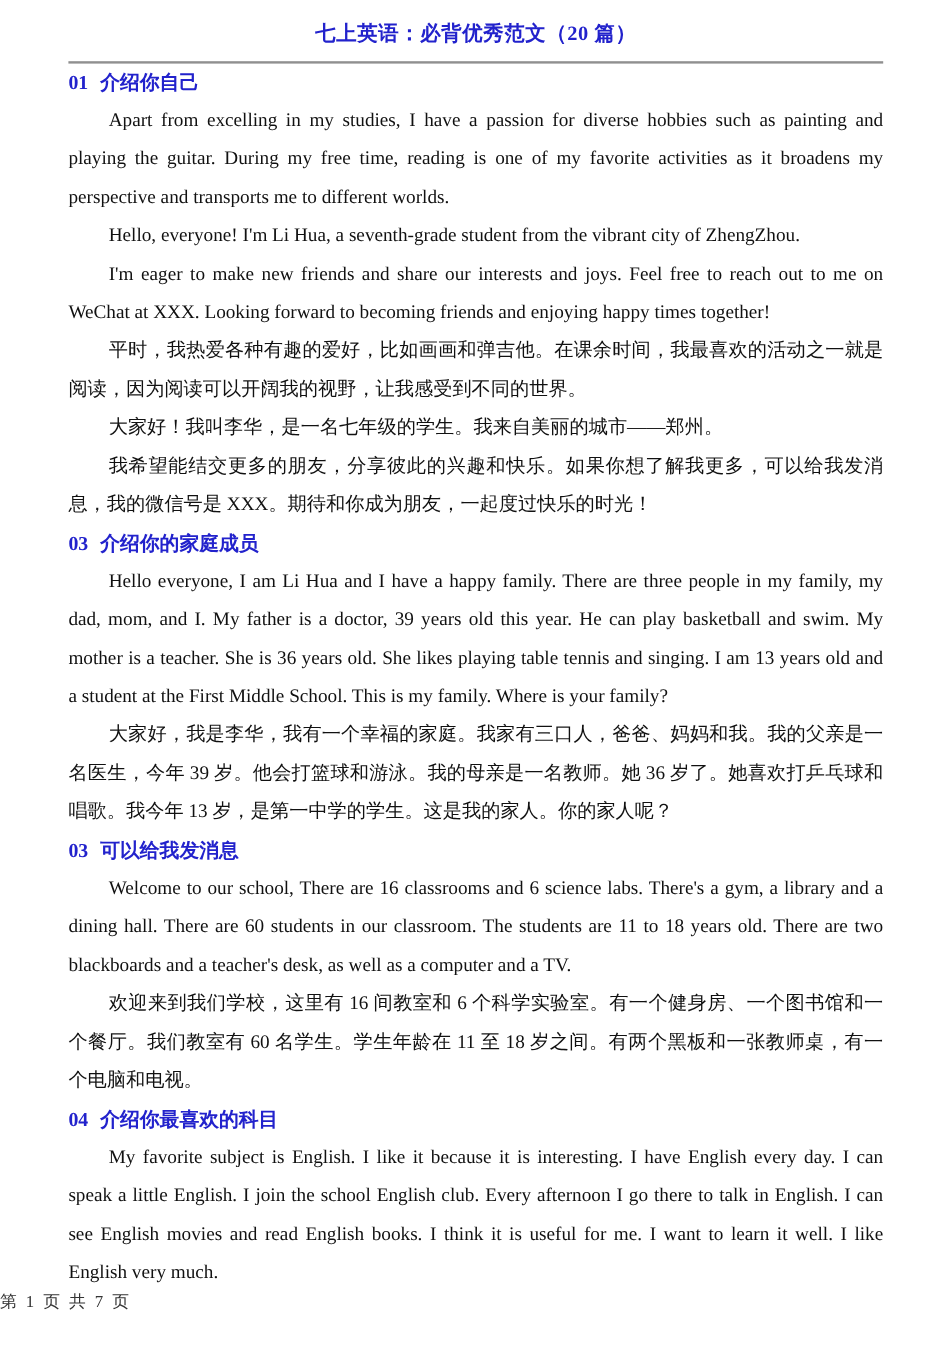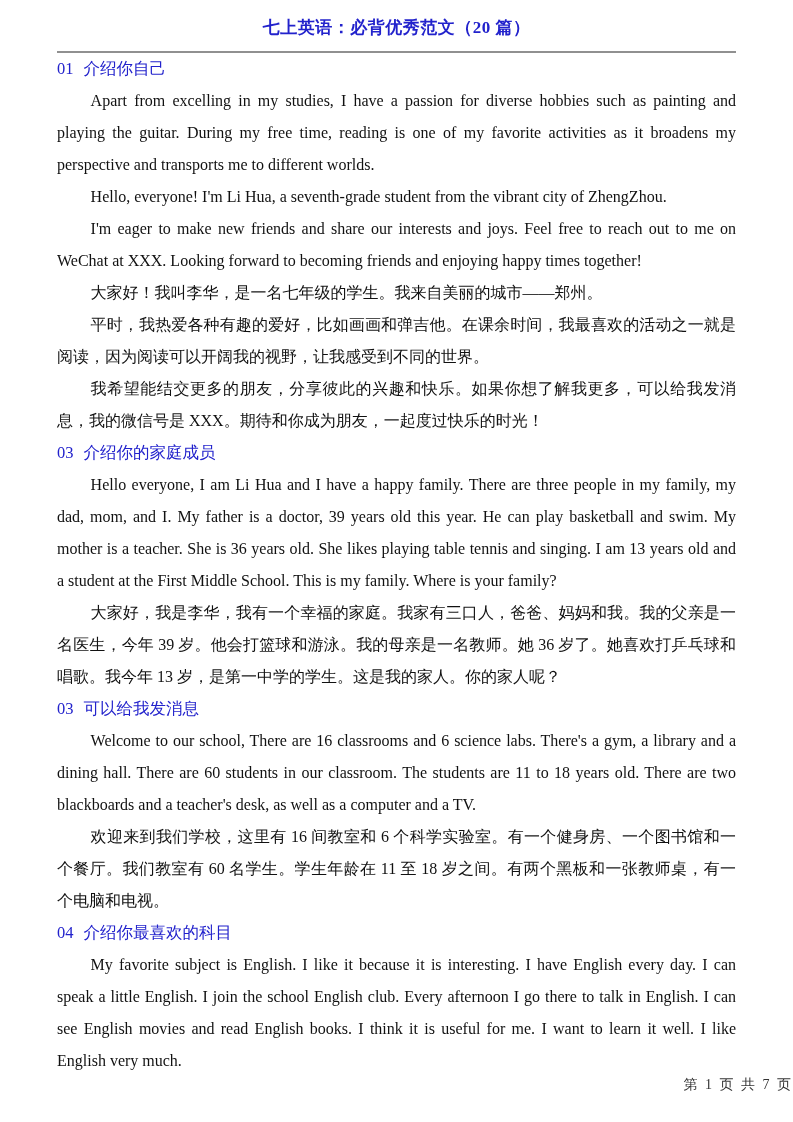--- a/index.html
+++ b/index.html
@@ -27,42 +27,42 @@
     line-height: 27px;
     letter-spacing: 0.5px;
   }
   .title-rule {
     border: none;
     border-top: 2px solid #909090;
     margin: 10px 0 0 0;
   }
   .sec-heading {
     color: #2222cc;
-    font-weight: normal;
+    font-weight: bold;
     font-size: 16.5px;
     line-height: 32px;
     margin: 0;
   }
   .sec-heading .sec-num {
     margin-right: 10px;
   }
   .body-para {
     margin: 0;
     font-size: 16px;
     line-height: 32px;
     text-indent: 2.1em;
     text-align: justify;
     text-justify: inter-ideograph;
   }
   .page-footer {
     position: absolute;
     left: 0;
     right: 0;
     bottom: 28px;
-    text-align: right;
+    text-align: left;
     font-size: 14px;
     color: #333333;
     letter-spacing: 2px;
   }
 </style>
 </head>
 <body>
 
 <div class="page">
 
@@ -71,22 +71,22 @@
     <hr class="title-rule">
   </header>
 
   <main>
 
     <section>
       <h2 class="sec-heading"><span class="sec-num">01</span><span>介绍你自己</span></h2>
       <p class="body-para">Apart from excelling in my studies, I have a passion for diverse hobbies such as painting and playing the guitar. During my free time, reading is one of my favorite activities as it broadens my perspective and transports me to different worlds.</p>
       <p class="body-para">Hello, everyone! I'm Li Hua, a seventh-grade student from the vibrant city of ZhengZhou.</p>
       <p class="body-para">I'm eager to make new friends and share our interests and joys. Feel free to reach out to me on WeChat at XXX. Looking forward to becoming friends and enjoying happy times together!</p>
+      <p class="body-para">平时，我热爱各种有趣的爱好，比如画画和弹吉他。在课余时间，我最喜欢的活动之一就是阅读，因为阅读可以开阔我的视野，让我感受到不同的世界。</p>
       <p class="body-para">大家好！我叫李华，是一名七年级的学生。我来自美丽的城市——郑州。</p>
-      <p class="body-para">平时，我热爱各种有趣的爱好，比如画画和弹吉他。在课余时间，我最喜欢的活动之一就是阅读，因为阅读可以开阔我的视野，让我感受到不同的世界。</p>
       <p class="body-para">我希望能结交更多的朋友，分享彼此的兴趣和快乐。如果你想了解我更多，可以给我发消息，我的微信号是 XXX。期待和你成为朋友，一起度过快乐的时光！</p>
     </section>
 
     <section>
       <h2 class="sec-heading"><span class="sec-num">03</span><span>介绍你的家庭成员</span></h2>
       <p class="body-para">Hello everyone, I am Li Hua and I have a happy family. There are three people in my family, my dad, mom, and I. My father is a doctor, 39 years old this year. He can play basketball and swim. My mother is a teacher. She is 36 years old. She likes playing table tennis and singing. I am 13 years old and a student at the First Middle School. This is my family. Where is your family?</p>
       <p class="body-para">大家好，我是李华，我有一个幸福的家庭。我家有三口人，爸爸、妈妈和我。我的父亲是一名医生，今年 39 岁。他会打篮球和游泳。我的母亲是一名教师。她 36 岁了。她喜欢打乒乓球和唱歌。我今年 13 岁，是第一中学的学生。这是我的家人。你的家人呢？</p>
     </section>
 
     <section>

